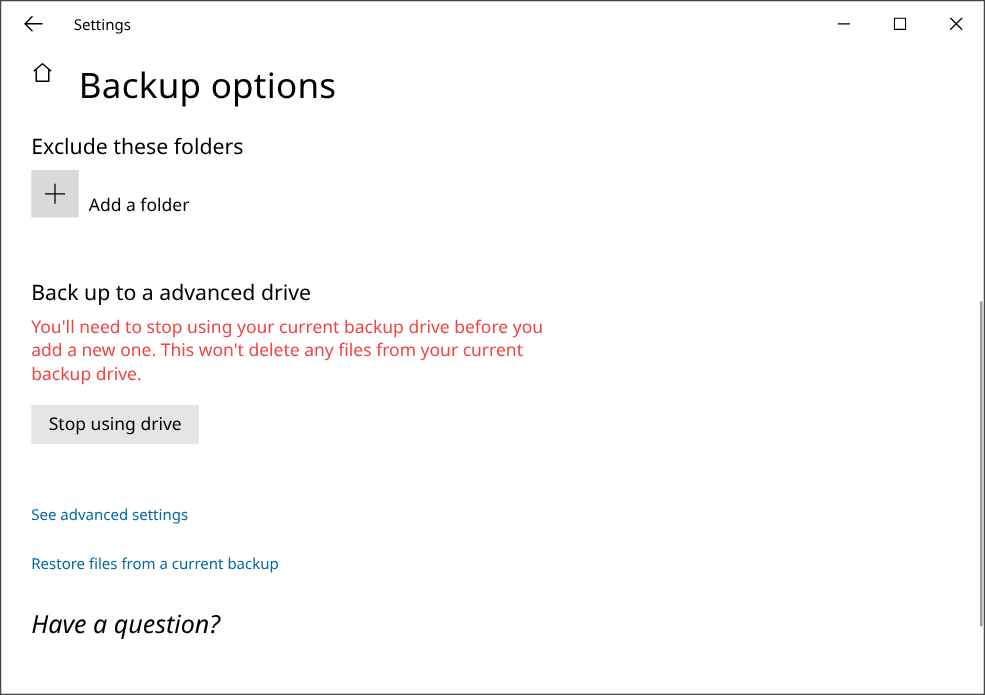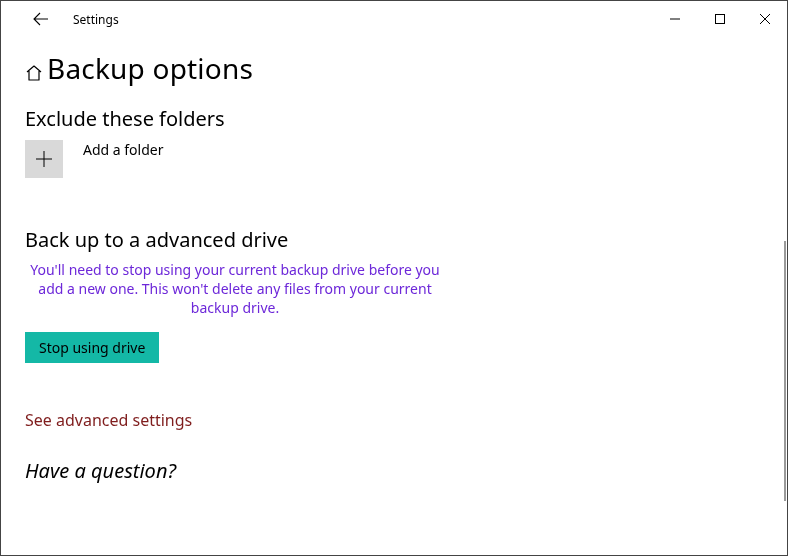--- a/index.html
+++ b/index.html
@@ -11,21 +11,21 @@
     background: #fff;
     color: #000;
     border: 1px solid #444;
     position: relative;
     overflow: hidden;
   }
   .titlebar {
     height: 36px;
     display: flex;
     align-items: center;
-    padding-left: 26px;
+    padding-left: 12px;
     user-select: none;
   }
   .back-btn {
     width: 28px; height: 28px;
     display: flex; align-items: center; justify-content: center;
     margin-right: 18px;
     cursor: pointer;
   }
   .title-text {
     font-size: 12px;
@@ -41,71 +41,70 @@
     cursor: pointer;
   }
   .win-ctrl svg { display: block; }
   .content {
     padding: 12px 24px 20px 24px;
     overflow-y: auto;
     height: calc(556px - 36px - 2px);
   }
   .page-heading-row {
     display: flex;
-    align-items: flex-end;
-    gap: 4px;
+    align-items: flex-start;
+    gap: 20px;
     margin-bottom: 18px;
   }
   .page-heading {
     font-size: 28px;
     font-weight: 400;
     margin: 0;
     letter-spacing: 0.2px;
   }
   .section-heading {
-    font-size: 20px;
+    font-size: 17px;
     font-weight: 400;
     margin: 0 0 8px 0;
   }
   .section-heading.tight { margin-top: 0; }
   .add-row {
     display: flex;
-    align-items: flex-start;
-    gap: 20px;
+    align-items: flex-end;
+    gap: 8px;
     margin-bottom: 48px;
   }
   .add-tile {
     width: 38px; height: 38px;
     background: #d9d9d9;
     display: flex; align-items: center; justify-content: center;
     cursor: pointer;
   }
   .add-label {
     font-size: 14px;
   }
   .body-text {
     font-size: 14px;
-    color: #6d28d9;
+    color: #ef4444;
     margin: 4px 0 14px 0;
     max-width: 420px;
     line-height: 1.35;
-    text-align: center;
   }
   .std-button {
-    background: #14b8a6;
+    background: #e5e5e5;
     border: none;
     font: inherit;
     font-size: 14px;
     padding: 6px 14px;
     cursor: pointer;
   }
   .spacer-lg { height: 44px; }
   .link {
-    color: #7f1d1d;
-    font-size: 16px;
+    color: #0369a1;
+    font-size: 12px;
     text-decoration: none;
     cursor: pointer;
     display: inline-block;
     margin: 2px 0 18px 0;
   }
   .qsection-heading {
     font-size: 20px;
     font-weight: 400;
     margin: 8px 0 6px 0;
     font-style: italic;
@@ -169,19 +168,20 @@
     <span class="add-label">Add a folder</span>
   </div>
 
   <h2 class="section-heading">Back up to a advanced drive</h2>
   <p class="body-text">You'll need to stop using your current backup drive before you add a new one. This won't delete any files from your current backup drive.</p>
   <button class="std-button">Stop using drive</button>
 
   <div class="spacer-lg"></div>
 
   <a class="link">See advanced settings</a><br>
+  <a class="link">Restore files from a current backup</a>
 
   <h2 class="qsection-heading">Have a question?</h2>
   
 
 </div>
 
 <div class="scroll-indicator"></div>
 
 </body></html>

